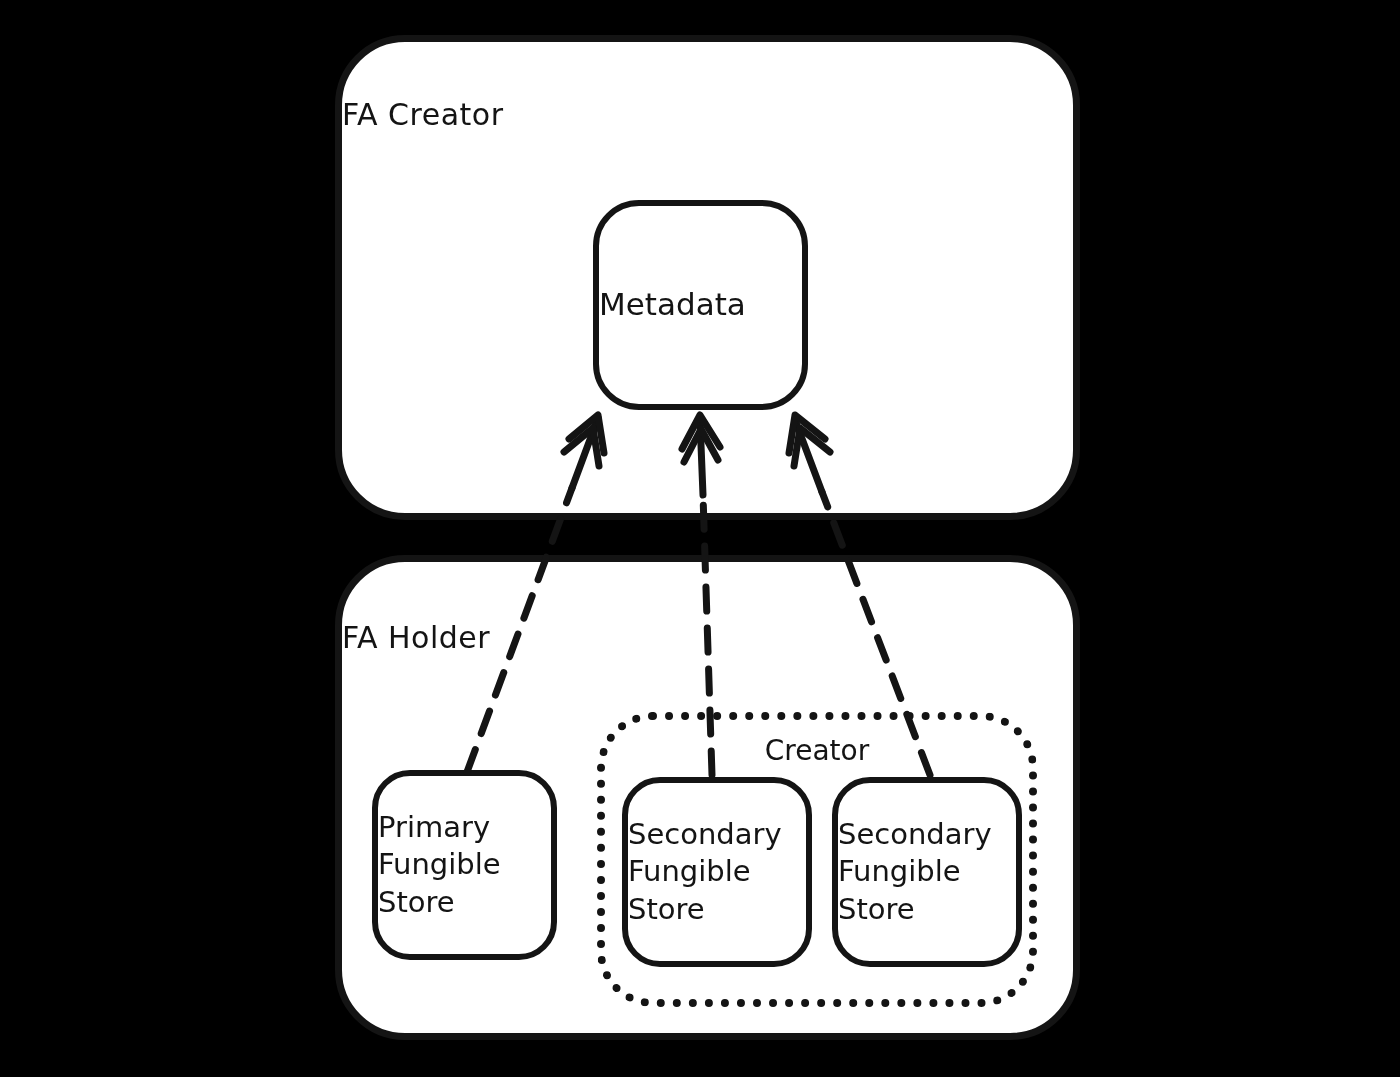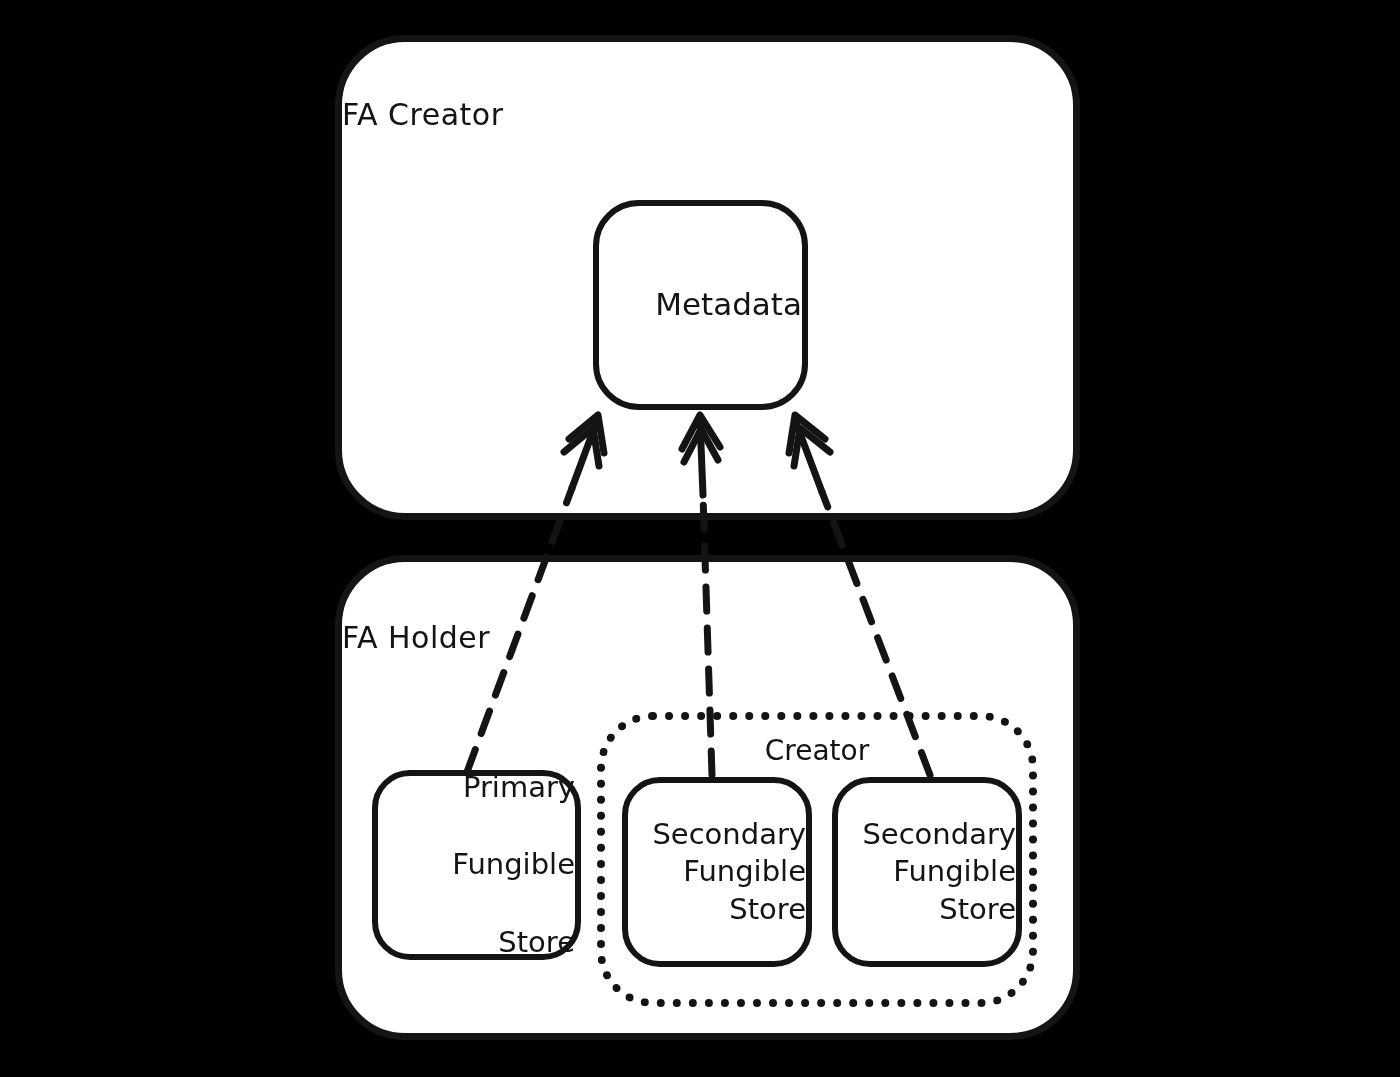--- a/index.html
+++ b/index.html
@@ -29,42 +29,41 @@
     letter-spacing: 0.5px;
   }
   .node {
     position: absolute;
     background: #ffffff;
     border: 6px solid #141414;
     border-radius: 40px;
     box-sizing: border-box;
     display: flex;
     flex-direction: column;
-    align-items: flex-end;
+    align-items: flex-start;
     justify-content: center;
     font-size: 29px;
     line-height: 1.28;
     font-weight: 500;
     text-align: center;
   }
   #creator-panel { left: 335px; top: 35px;  width: 745px; height: 485px; }
   #holder-panel  { left: 335px; top: 555px; width: 745px; height: 485px; }
 
   #creator-title { margin-top: 55px; }
   #holder-title  { margin-top: 58px; }
 
   #metadata-box {
     left: 251px; top: 158px; width: 215px; height: 210px;
     border-radius: 46px;
     font-size: 31px;
   }
   #primary-store {
-    left: 30px; top: 208px; width: 209px; height: 190px;
+    left: 30px; top: 208px; width: 185px; height: 190px;
     border-radius: 38px;
-    gap: 40px;
   }
   .optional-group {
     position: absolute;
     left: 255px; top: 150px; width: 440px; height: 295px;
     border: 8px dotted #141414;
     border-radius: 56px;
     box-sizing: border-box;
     background: transparent;
   }
   .optional-title {

